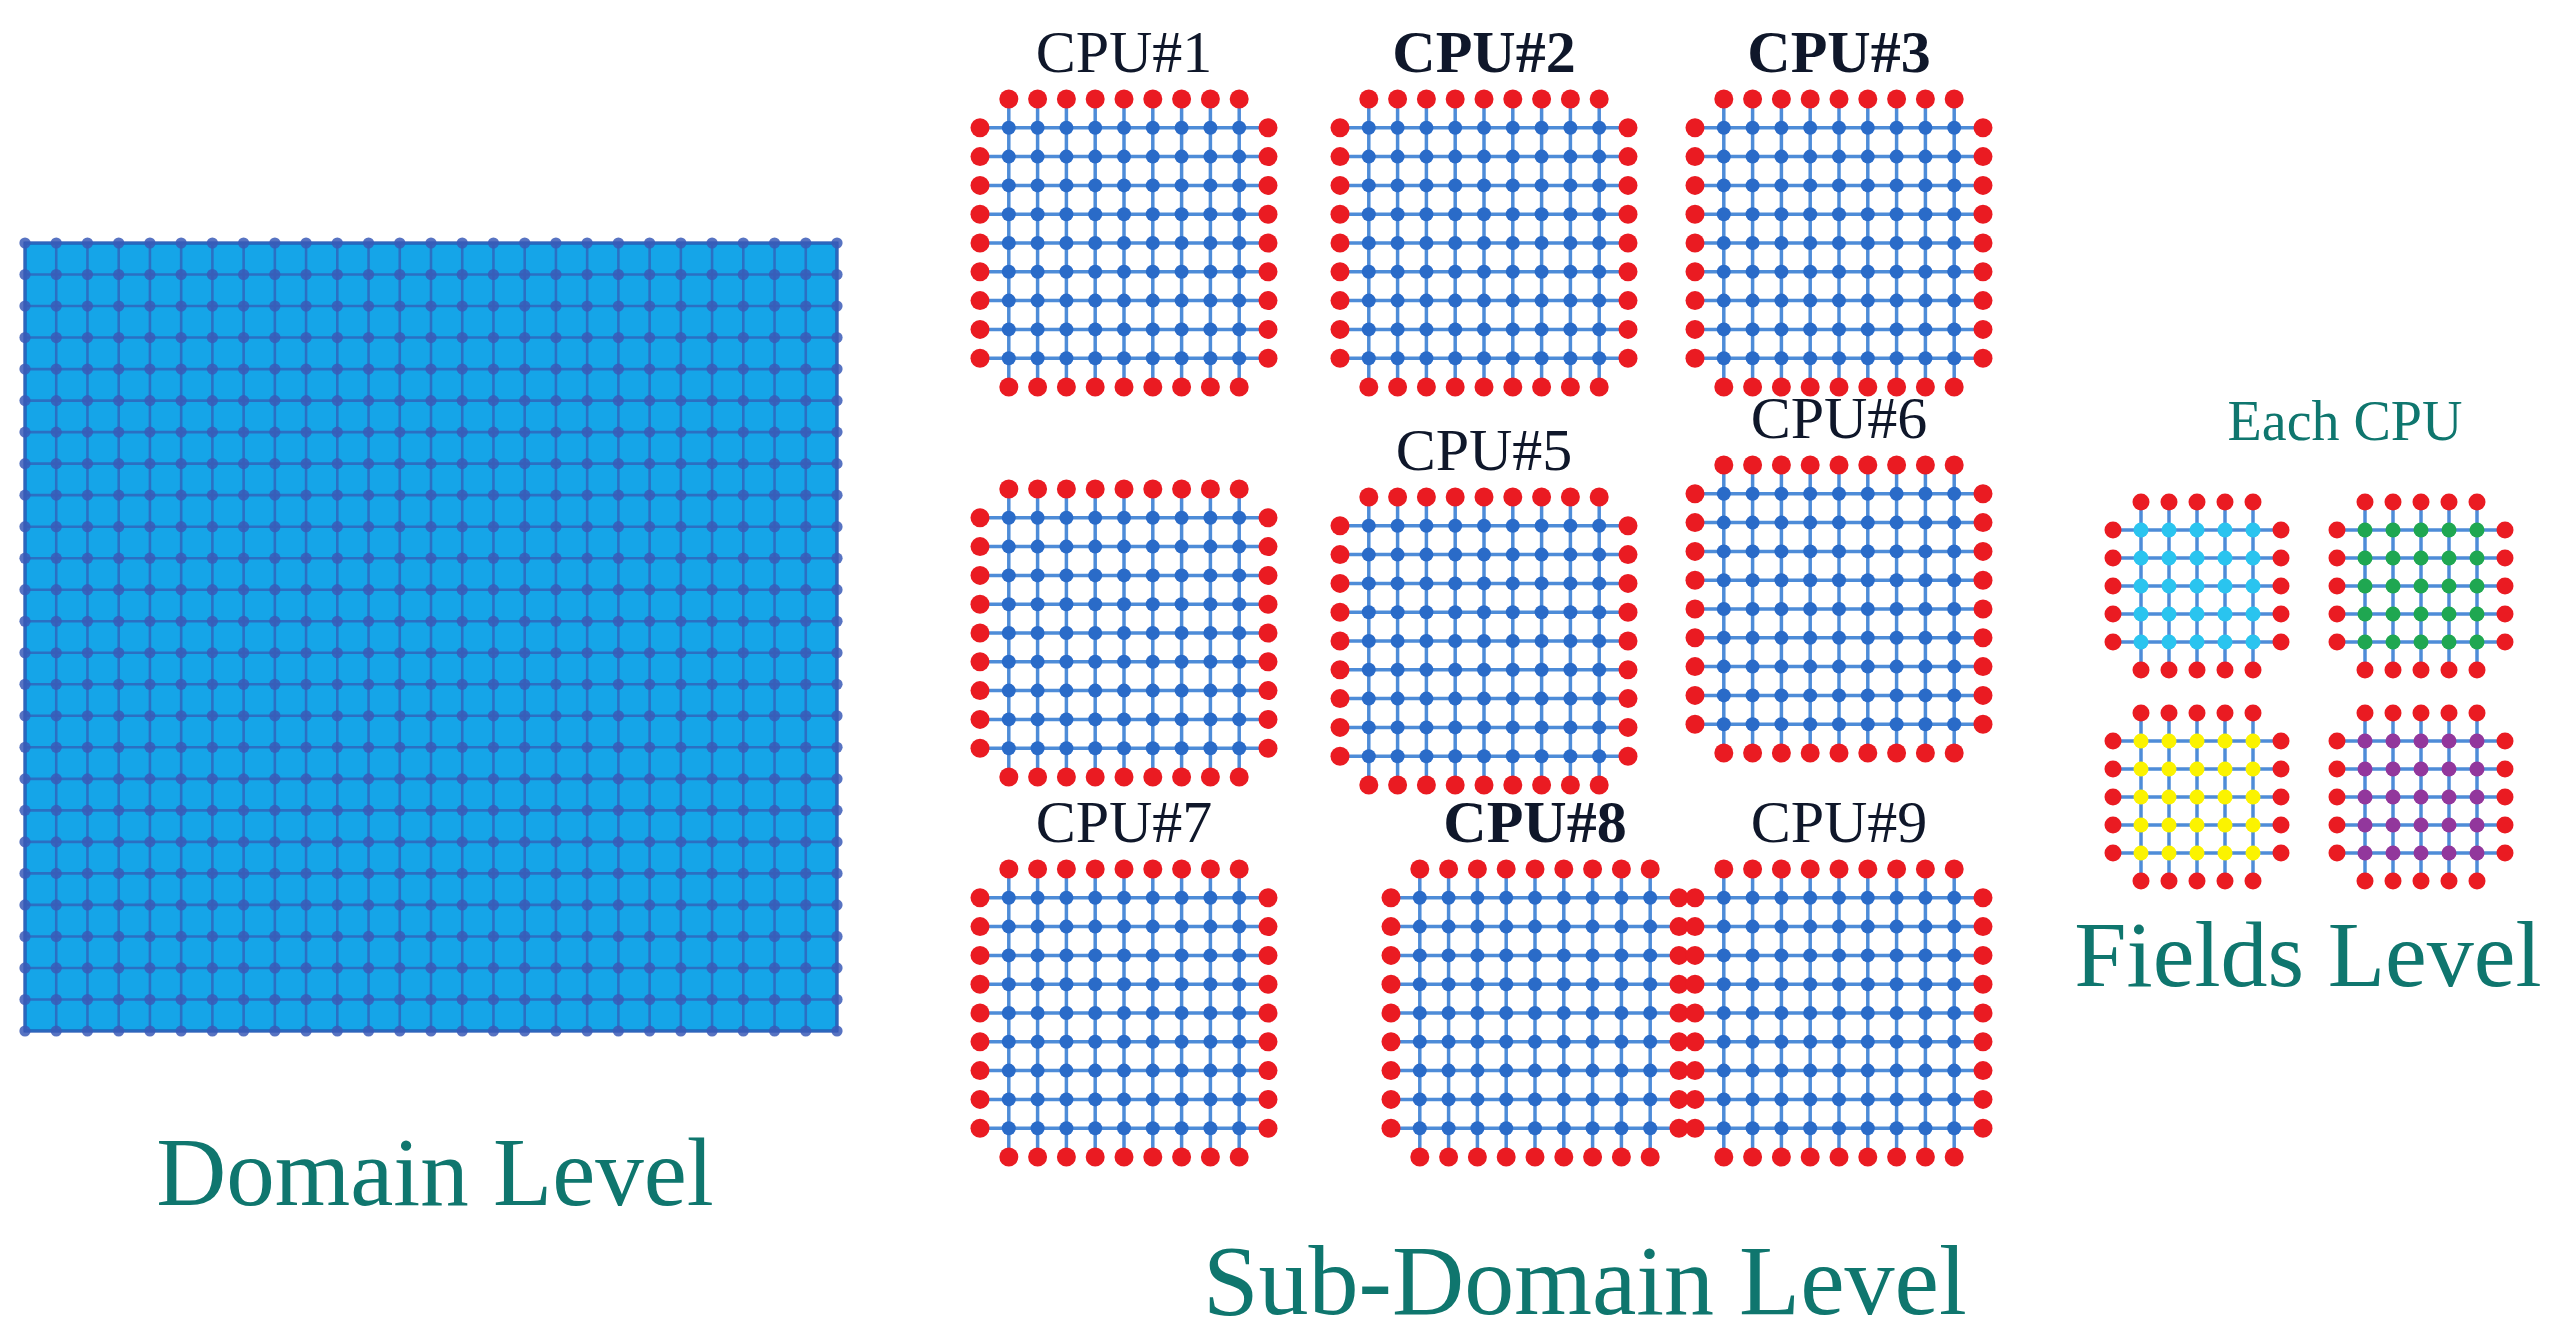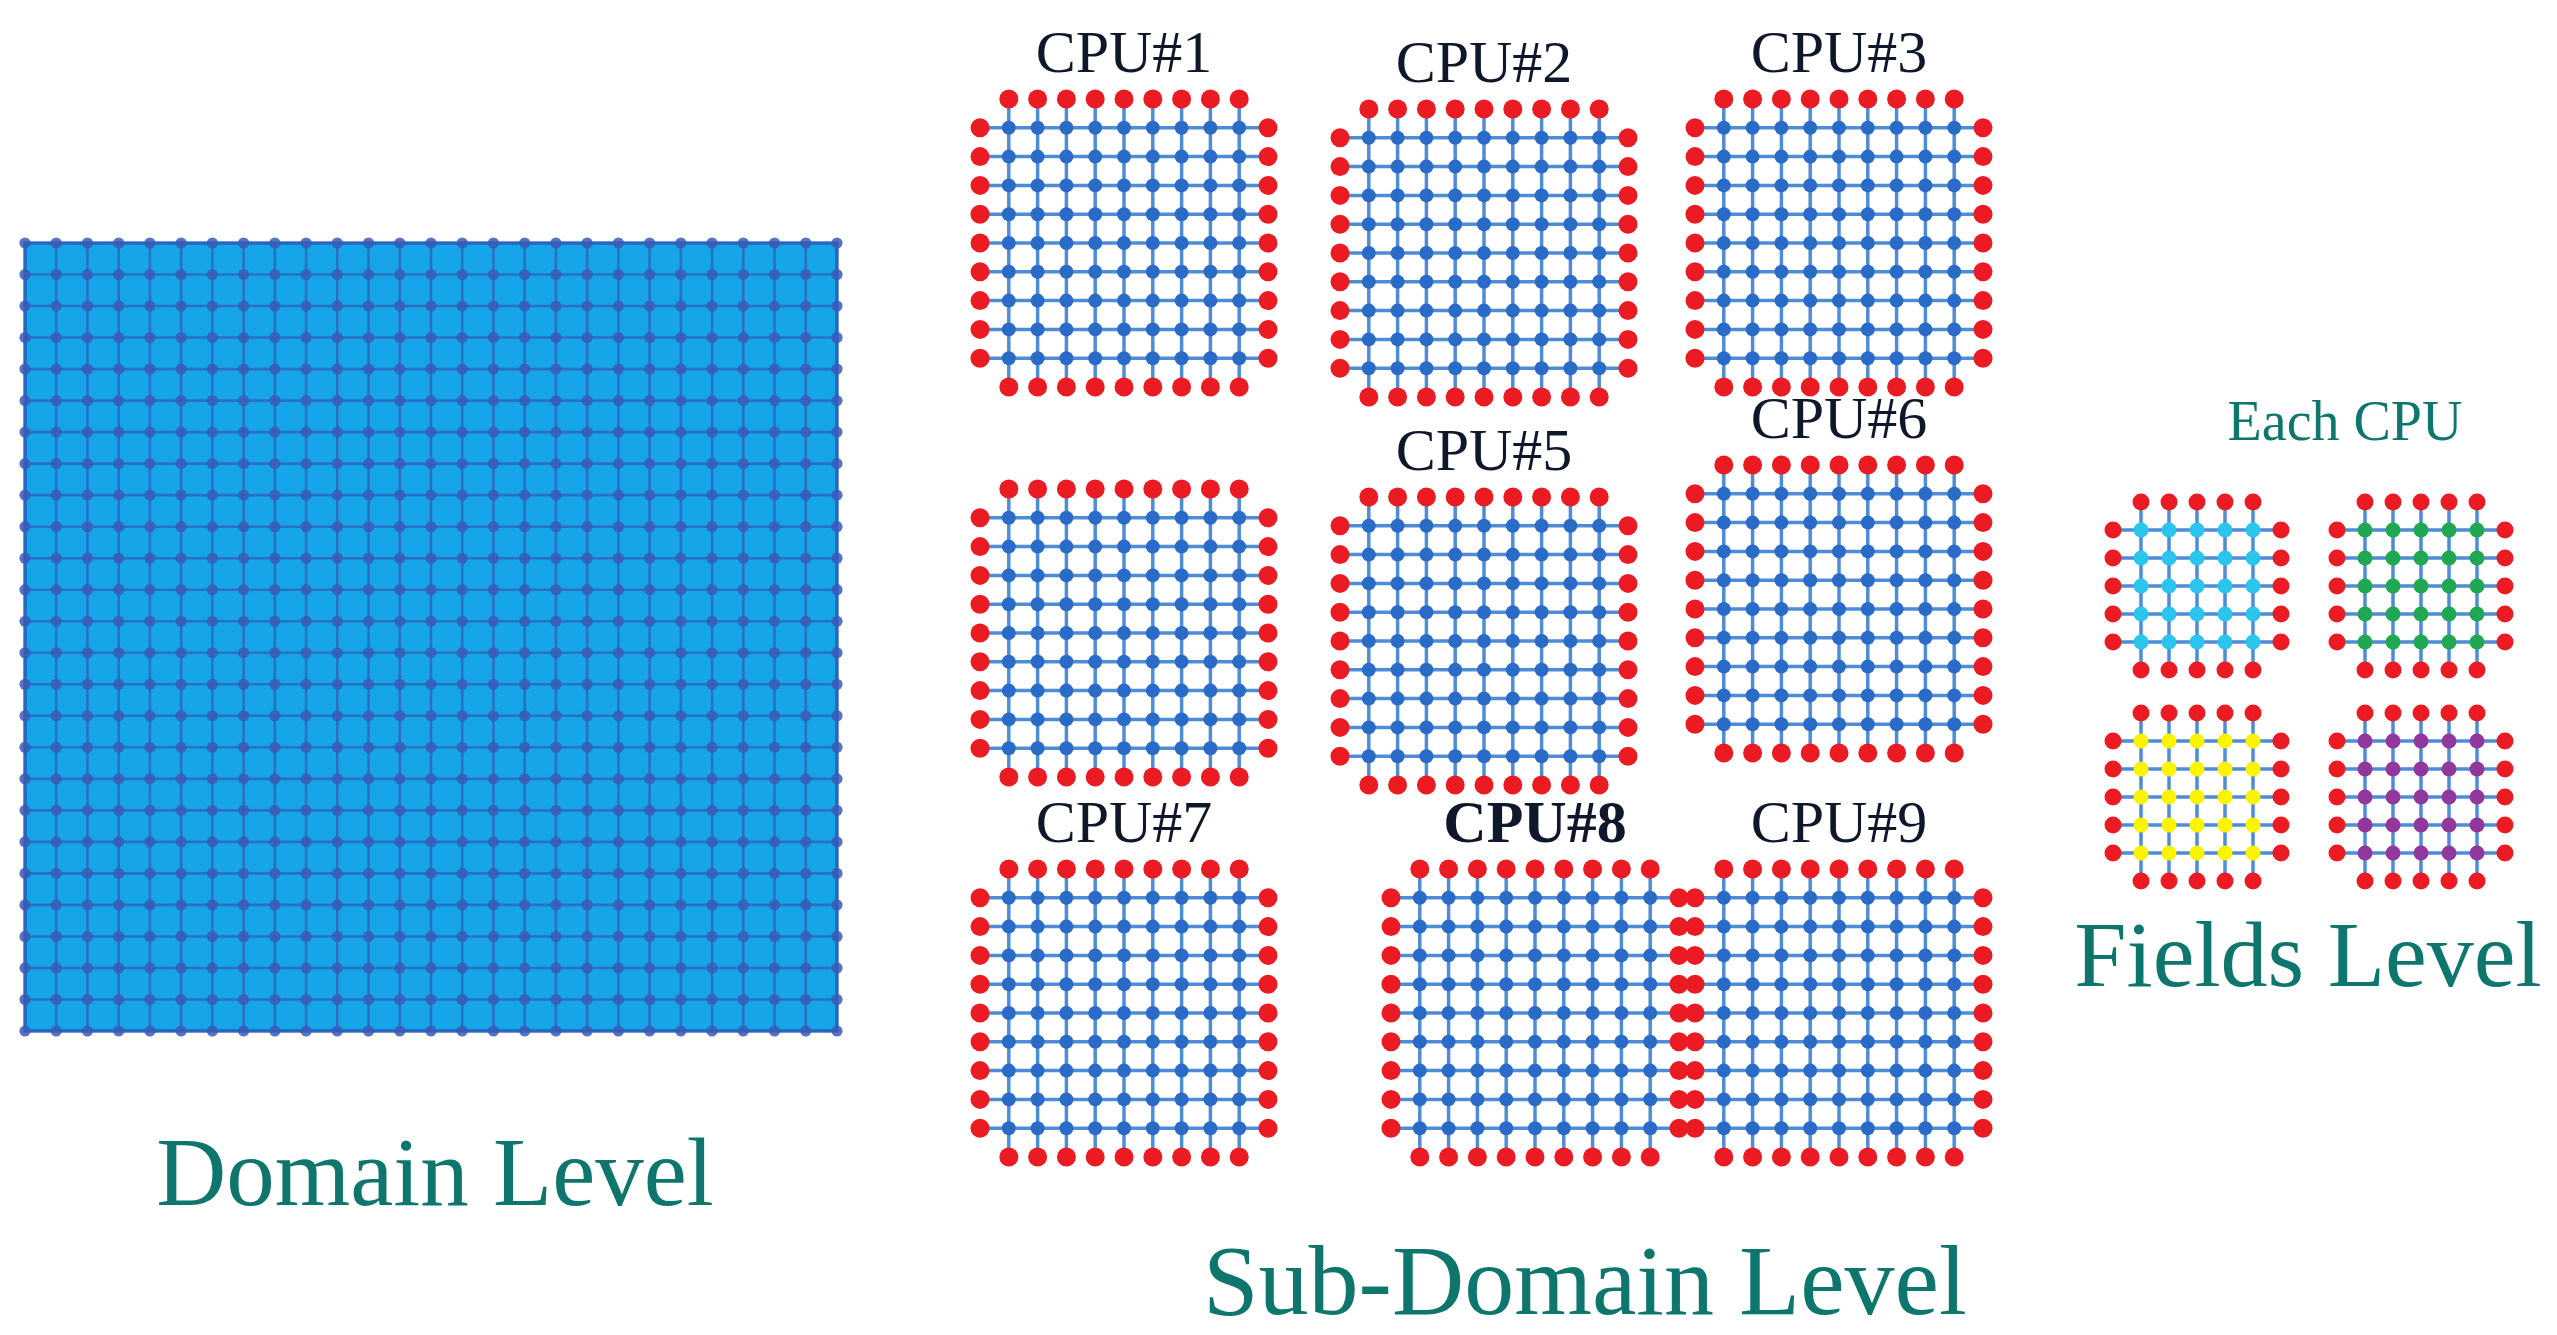--- a/index.html
+++ b/index.html
@@ -945,21 +945,21 @@
               <circle cx="245.4" cy="303" r="9.5"></circle>
               <circle cx="15" cy="245.4" r="9.5"></circle>
               <circle cx="303" cy="245.4" r="9.5"></circle>
               <circle cx="274.2" cy="15" r="9.5"></circle>
               <circle cx="274.2" cy="303" r="9.5"></circle>
               <circle cx="15" cy="274.2" r="9.5"></circle>
               <circle cx="303" cy="274.2" r="9.5"></circle>
             </g>
           </svg>
         </div>
-        <div class="cpu-unit" style="left: 1325px; top: 32px; width: 318px; height: 380px;">
+        <div class="cpu-unit" style="left: 1325px; top: 22px; width: 318px; height: 380px; font-weight: bold;">
           <div class="cpu-title" style="top: 0px;">CPU#2</div>
           <svg width="318" height="318" style="position: absolute; left: 0px; top: 62px;">
             <g stroke="#4E8CD8" stroke-width="3.5" stroke-linecap="round">
               <line x1="43.8" y1="15" x2="43.8" y2="303"></line>
               <line x1="15" y1="43.8" x2="303" y2="43.8"></line>
               <line x1="72.6" y1="15" x2="72.6" y2="303"></line>
               <line x1="15" y1="72.6" x2="303" y2="72.6"></line>
               <line x1="101.4" y1="15" x2="101.4" y2="303"></line>
               <line x1="15" y1="101.4" x2="303" y2="101.4"></line>
               <line x1="130.2" y1="15" x2="130.2" y2="303"></line>
@@ -1091,21 +1091,21 @@
               <circle cx="245.4" cy="303" r="9.5"></circle>
               <circle cx="15" cy="245.4" r="9.5"></circle>
               <circle cx="303" cy="245.4" r="9.5"></circle>
               <circle cx="274.2" cy="15" r="9.5"></circle>
               <circle cx="274.2" cy="303" r="9.5"></circle>
               <circle cx="15" cy="274.2" r="9.5"></circle>
               <circle cx="303" cy="274.2" r="9.5"></circle>
             </g>
           </svg>
         </div>
-        <div class="cpu-unit" style="left: 1680px; top: 22px; width: 318px; height: 380px;">
+        <div class="cpu-unit" style="left: 1680px; top: 22px; width: 318px; height: 380px; font-weight: bold;">
           <div class="cpu-title" style="top: 0px;">CPU#3</div>
           <svg width="318" height="318" style="position: absolute; left: 0px; top: 62px;">
             <g stroke="#4E8CD8" stroke-width="3.5" stroke-linecap="round">
               <line x1="43.8" y1="15" x2="43.8" y2="303"></line>
               <line x1="15" y1="43.8" x2="303" y2="43.8"></line>
               <line x1="72.6" y1="15" x2="72.6" y2="303"></line>
               <line x1="15" y1="72.6" x2="303" y2="72.6"></line>
               <line x1="101.4" y1="15" x2="101.4" y2="303"></line>
               <line x1="15" y1="101.4" x2="303" y2="101.4"></line>
               <line x1="130.2" y1="15" x2="130.2" y2="303"></line>

